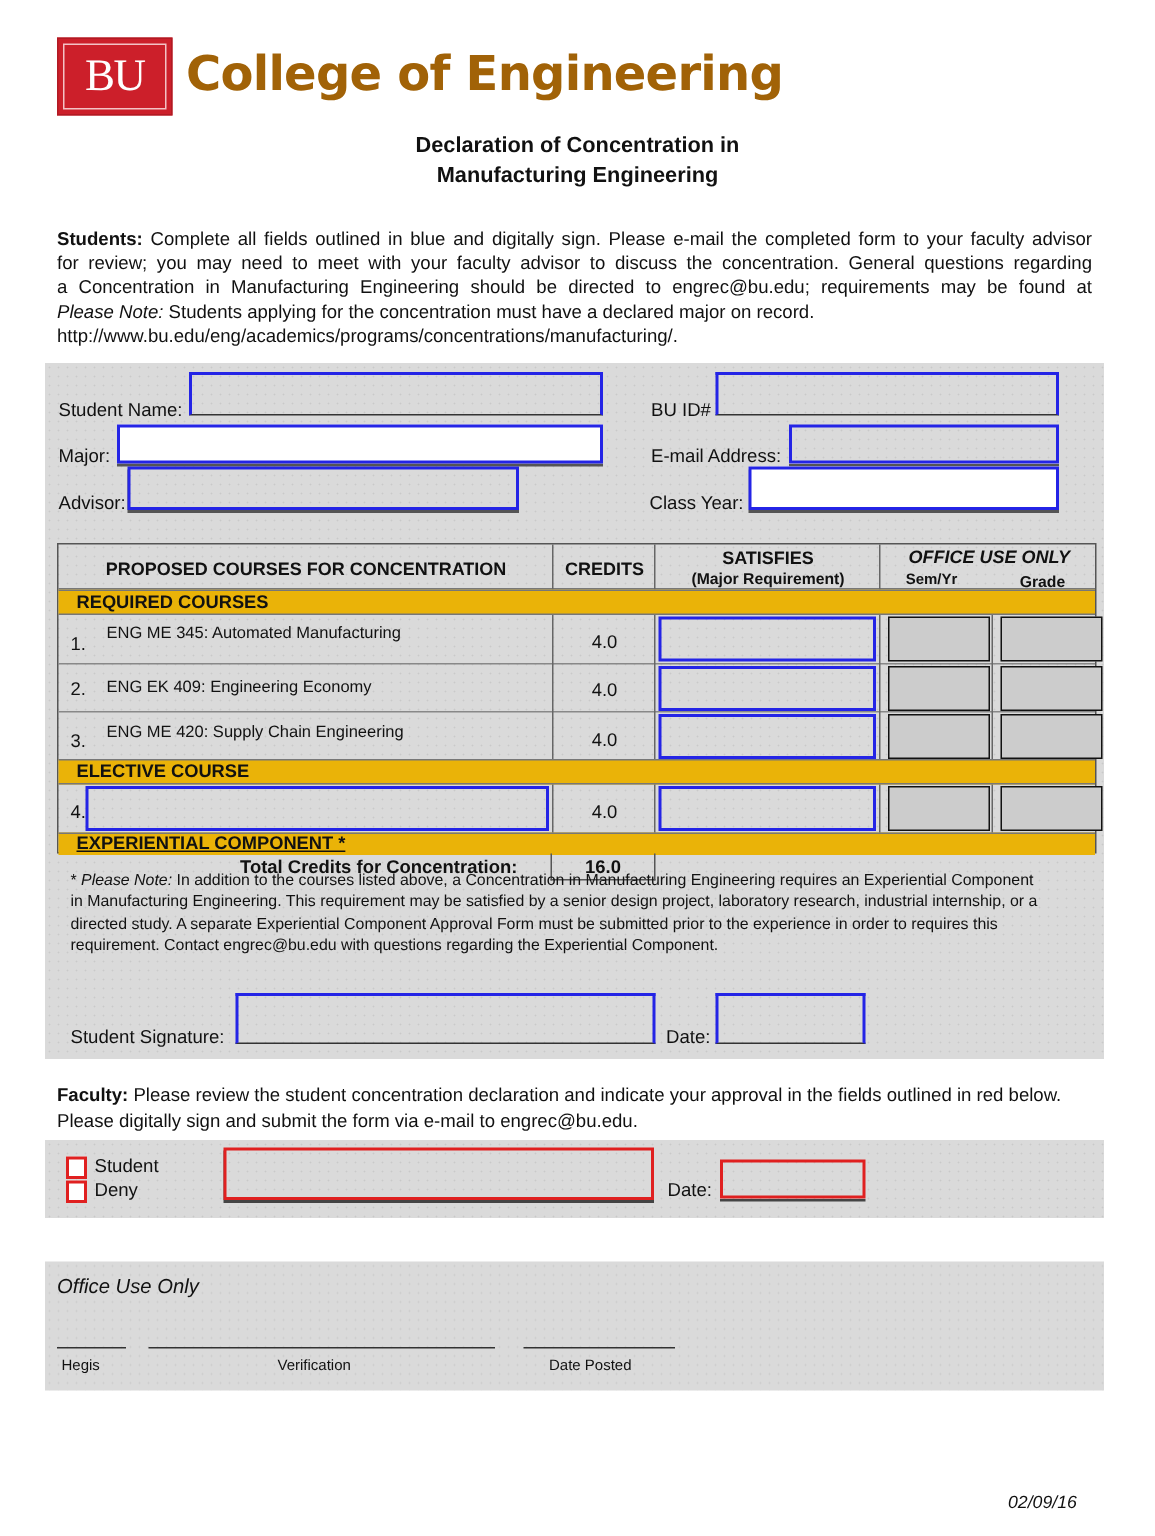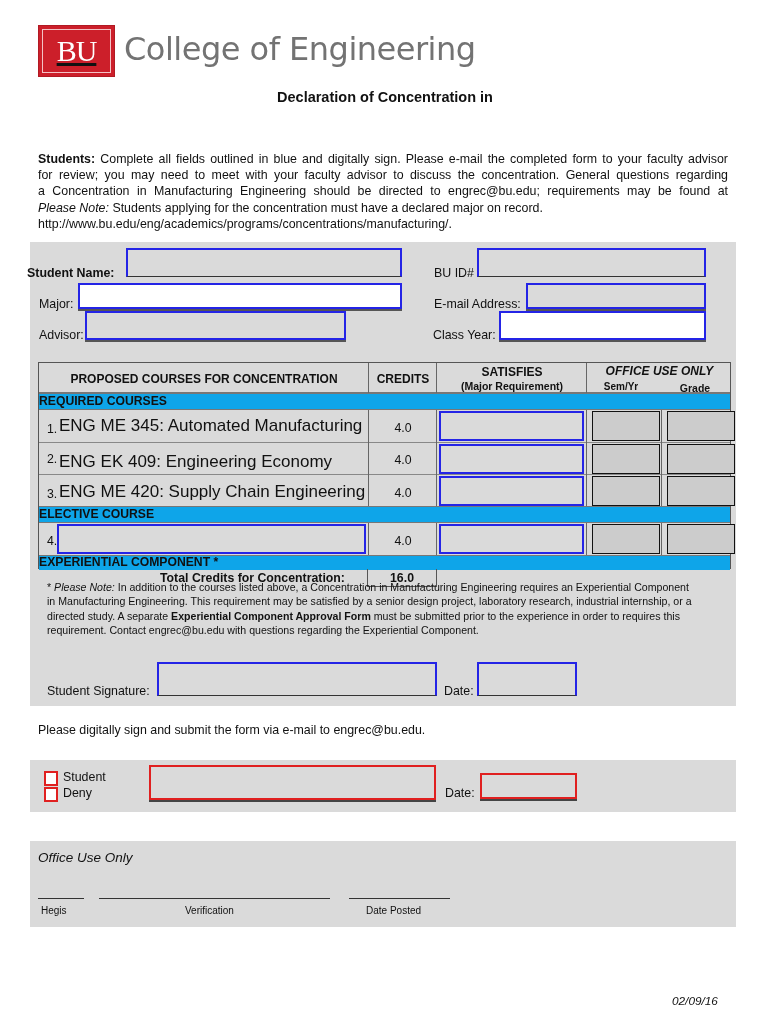--- a/index.html
+++ b/index.html
@@ -2,23 +2,23 @@
 <html><head>
 <meta charset="utf-8">
 <style>
   * { box-sizing: border-box; margin: 0; padding: 0; }
   html, body { width: 770px; height: 1024px; background: #ffffff; overflow: hidden; }
   body { position: relative; font-family: "Liberation Sans", sans-serif; color: #111; }
   .abs { position: absolute; }
 
   
   .logo-box { left: 38px; top: 25px; width: 77px; height: 52px; background: #cc1f2a; border: 1px solid #b11a23; }
-  .logo-inner { position: absolute; left: 3px; top: 3px; right: 3px; bottom: 3px; border: 1px solid #f3c2c5; display: flex; align-items: center; justify-content: center; text-decoration: underline; }
+  .logo-inner { position: absolute; left: 3px; top: 3px; right: 3px; bottom: 3px; border: 1px solid #f3c2c5; display: flex; align-items: center; justify-content: center; }
   .logo-text { font-family: "Liberation Serif", serif; color: #fff; font-size: 30px; letter-spacing: -1px; line-height: 1; }
-  .college { left: 124px; top: 30px; font-family: "DejaVu Sans", sans-serif; font-size: 32px; color: #737373; letter-spacing: -0.5px; font-weight: 400; }
+  .college { left: 124px; top: 30px; font-family: "DejaVu Sans", sans-serif; font-size: 32px; color: #a16207; letter-spacing: -0.5px; font-weight: 700; }
 
   .title { left: 0; width: 770px; top: 87px; text-align: center; font-weight: bold; font-size: 14.5px; line-height: 20px; }
 
   .intro { left: 38px; top: 151px; width: 690px; font-size: 12.4px; line-height: 16.2px; }
   .intro b { font-weight: bold; }
   .intro i { font-style: italic; }
   .justify { text-align: justify; text-align-last: justify; }
 
   
   .panel { background-color: #dadada;
@@ -34,34 +34,34 @@
   .field-white { border: 2px solid #2424e6; background: #ffffff; }
   .field-red { border: 2px solid #e02020; background: transparent; }
   .underline { border-bottom: 1.5px solid #333; }
   .shadow-line { box-shadow: 0 2px 0 #555; }
 
   
   .tbl { left: 38px; top: 362px; width: 693px; height: 207px; border: 1px solid #555; }
   .th-row { position: absolute; left: 0; top: 0; width: 100%; height: 30px; border-bottom: 1px solid #777; }
   .vline { position: absolute; top: 0; width: 1px; background: #666; }
   .th { position: absolute; font-weight: bold; font-size: 12px; text-align: center; }
-  .section-bar { position: absolute; left: 0; width: 100%; background: #0ea5e9; border-top: 1px solid #777; border-bottom: 1px solid #777; font-weight: bold; font-size: 12.2px; padding-left: 0; line-height: 15px; }
+  .section-bar { position: absolute; left: 0; width: 100%; background: #eab308; border-top: 1px solid #777; border-bottom: 1px solid #777; font-weight: bold; font-size: 12.2px; padding-left: 12px; line-height: 15px; }
   .row { position: absolute; left: 0; width: 100%; border-bottom: 1px solid #888; }
   .row-num { position: absolute; left: 8px; font-size: 12.3px; }
-  .row-course { position: absolute; left: 20px; font-size: 17px; }
+  .row-course { position: absolute; left: 32px; font-size: 11px; }
   .row-credit { position: absolute; left: 330px; width: 68px; text-align: center; font-size: 12.3px; }
   .sat-field { position: absolute; left: 400px; width: 145px; height: 30px; border: 2px solid #2424e6; }
   .office-box { position: absolute; width: 68px; height: 30px; border: 1.5px solid #111; background: #cccccc; }
 
   .total-lbl { left: 160px; top: 571px; font-weight: bold; font-size: 12.3px; }
   .total-box { left: 367px; top: 569px; width: 70px; height: 18px; border: 1px solid #555; border-top: none; text-align: center; font-weight: bold; font-size: 12.3px; line-height: 18px; }
 
   .note { left: 47px; top: 580px; width: 688px; font-size: 10.6px; line-height: 14.3px; }
   .note i { font-style: italic; }
-  .note b { font-weight: bold; }
+  .note b { font-weight: normal; }
 
   .faculty-text { left: 38px; top: 722px; width: 700px; font-size: 12.4px; line-height: 16.5px; }
   .faculty-text b { font-weight: bold; }
 
   .chk { width: 14px; height: 15px; border: 2px solid #e02020; background: #fff; }
 
   .office-title { left: 38px; top: 850px; font-style: italic; font-size: 13.5px; }
   .office-line { height: 1px; background: #333; }
   .office-lbl { font-size: 10px; }
 
@@ -72,33 +72,34 @@
 
 <div class="abs logo-box">
   <div class="logo-inner">
       <span class="logo-text">BU</span>
     </div>
 </div>
 <div class="abs college">College of Engineering</div>
 
 <div class="abs title">
   <div>Declaration of Concentration in</div>
+  <div>Manufacturing Engineering</div>
 </div>
 
 <div class="abs intro">
   <div class="justify"><b>Students:</b> <span>Complete all fields outlined in blue and digitally sign. Please e-mail the completed form to your faculty advisor</span></div>
   <div class="justify">for review; you may need to meet with your faculty advisor to discuss the concentration. General questions regarding</div>
   <div class="justify">a Concentration in Manufacturing Engineering should be directed to engrec@bu.edu; requirements may be found at</div>
   <div><i>Please Note:</i> <span>Students applying for the concentration must have a declared major on record.</span></div>
   <div>http://www.bu.edu/eng/academics/programs/concentrations/manufacturing/.</div>
 </div>
 
 <div class="abs panel panel-student"></div>
 
-<span class="abs lbl" style="left:27px;top:266px;font-weight:bold;">Student Name:</span>
+<span class="abs lbl" style="left:39px;top:266px;">Student Name:</span>
 <div class="abs field-blue underline" style="left:126px;top:248px;width:276px;height:29px;"></div>
 
 <span class="abs lbl" style="left:434px;top:266px;">BU ID#</span>
 <div class="abs field-blue underline" style="left:477px;top:248px;width:229px;height:29px;"></div>
 
 <span class="abs lbl" style="left:39px;top:297px;">Major:</span>
 <div class="abs field-white shadow-line" style="left:78px;top:283px;width:324px;height:26px;"></div>
 
 <span class="abs lbl" style="left:434px;top:297px;">E-mail Address:</span>
 <div class="abs field-blue shadow-line" style="left:526px;top:283px;width:180px;height:26px;"></div>
@@ -156,21 +157,21 @@
 
   <div class="row" style="top:160px;height:32px;border-bottom:none;">
     <span class="row-num" style="top:11px;">4.</span>
     <div class="field-blue" style="position:absolute;left:18px;top:1px;width:309px;height:30px;"></div>
     <span class="row-credit" style="top:11px;">4.0</span>
     <div class="sat-field" style="top:1px;"></div>
     <div class="office-box" style="left:553px;top:1px;"></div>
     <div class="office-box" style="left:628px;top:1px;"></div>
   </div>
 
-  <div class="section-bar" style="top:192px;height:15px;border-bottom:none;line-height:13px;">EXPERIENTIAL COMPONENT *</div>
+  <div class="section-bar" style="top:192px;height:15px;border-bottom:none;line-height:13px;text-decoration:underline;">EXPERIENTIAL COMPONENT *</div>
 
   <div class="vline" style="left:329px;top:47px;height:96px;"></div>
   <div class="vline" style="left:397px;top:47px;height:96px;"></div>
   <div class="vline" style="left:547px;top:47px;height:96px;"></div>
   <div class="vline" style="left:622px;top:47px;height:96px;"></div>
   <div class="vline" style="left:329px;top:160px;height:32px;"></div>
   <div class="vline" style="left:397px;top:160px;height:32px;"></div>
   <div class="vline" style="left:547px;top:160px;height:32px;"></div>
   <div class="vline" style="left:622px;top:160px;height:32px;"></div>
 </div>
@@ -184,20 +185,21 @@
   <div><span>directed study. A separate</span> <b>Experiential Component Approval Form</b> <span>must be submitted prior to the experience in order to requires this</span></div>
   <div>requirement. Contact engrec@bu.edu with questions regarding the Experiential Component.</div>
 </div>
 
 <span class="abs lbl" style="left:47px;top:684px;">Student Signature:</span>
 <div class="abs field-blue underline" style="left:157px;top:662px;width:280px;height:34px;"></div>
 <span class="abs lbl" style="left:444px;top:684px;">Date:</span>
 <div class="abs field-blue underline" style="left:477px;top:662px;width:100px;height:34px;"></div>
 
 <div class="abs faculty-text">
+  <div><b>Faculty:</b> <span>Please review the student concentration declaration and indicate your approval in the fields outlined in red below.</span></div>
   <div>Please digitally sign and submit the form via e-mail to engrec@bu.edu.</div>
 </div>
 
 <div class="abs panel panel-faculty"></div>
 <div class="abs chk" style="left:44px;top:771px;"></div>
 <span class="abs lbl" style="left:63px;top:770px;">Student</span>
 <div class="abs chk" style="left:44px;top:787px;"></div>
 <span class="abs lbl" style="left:63px;top:786px;">Deny</span>
 <div class="abs field-red" style="left:149px;top:765px;width:287px;height:35px;box-shadow:0 2px 0 #444;"></div>
 <span class="abs lbl" style="left:445px;top:786px;">Date:</span>

